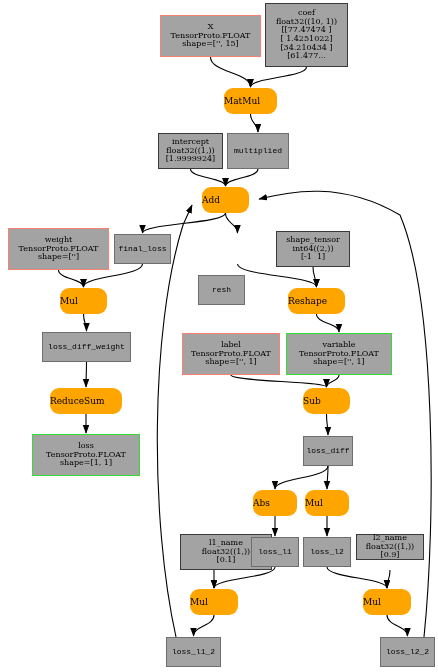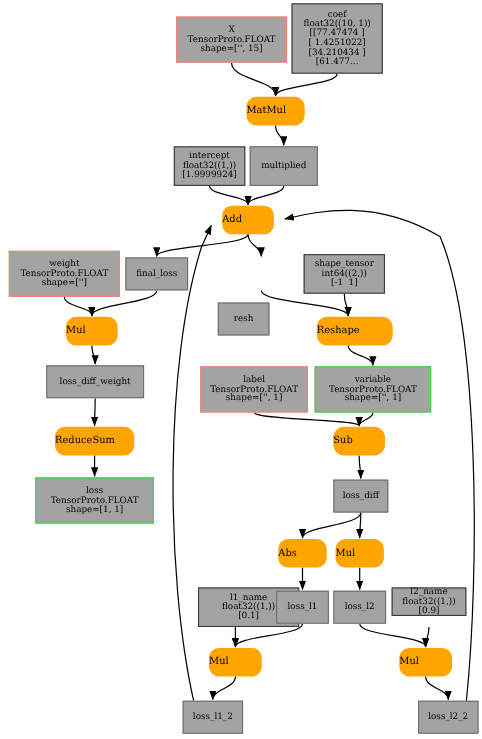--- a/index.html
+++ b/index.html
@@ -29,21 +29,21 @@
     flex-direction: column;
     align-items: center;
     justify-content: center;
     background: #a3a3a3;
     border: 1px solid #3a3a3a;
     text-align: center;
     line-height: 1.08;
     color: #000000;
     white-space: pre;
   }
-  .node-box.gray-border { border-color: #6e6e6e; }
+  .node-box.gray-border { border-color: #6e6e6e; font-family: Liberation Mono, monospace; }
   .node-box.red-border  { border-color: #fa8072; }
   .node-box.green-border{ border-color: #34dd34; }
   .node-op {
     position: absolute;
     box-sizing: border-box;
     display: flex;
     align-items: center;
     background: #ffa500;
     border-radius: 9px;
     color: #000000;
@@ -100,21 +100,21 @@
       <div class="node-box " style="left: 265px; top: 3px; width: 83px; height: 64px; font-size: 8px;"><span class="tline">coef</span><span class="tline">float32((10, 1))</span><span class="tline">[[77.47474 ]</span><span class="tline">[ 1.4251022]</span><span class="tline">[34.210434 ]</span><span class="tline">[61.477...</span></div>
       <div class="node-op" style="left: 224px; top: 88px; width: 53px; height: 26px; font-size: 9px;"><span class="tline">MatMul</span></div>
       <div class="node-box " style="left: 158px; top: 133px; width: 65px; height: 36px; font-size: 8px;"><span class="tline">intercept</span><span class="tline">float32((1,))</span><span class="tline">[1.9999924]</span></div>
       <div class="node-box gray-border" style="left: 227px; top: 133px; width: 62px; height: 36px; font-size: 8px;"><span class="tline">multiplied</span></div>
       <div class="node-op" style="left: 202px; top: 187px; width: 47px; height: 26px; font-size: 9px;"><span class="tline">Add</span></div>
       <div class="node-box red-border" style="left: 8px; top: 228px; width: 101px; height: 42px; font-size: 8px;"><span class="tline">weight</span><span class="tline">TensorProto.FLOAT</span><span class="tline">shape=['']</span></div>
       <div class="node-box gray-border" style="left: 114px; top: 234px; width: 57px; height: 30px; font-size: 8px;"><span class="tline">final_loss</span></div>
       <div class="node-box gray-border" style="left: 198px; top: 234px; width: 47px; height: 30px; font-size: 8px; margin-top: 41px;"><span class="tline">resh</span></div>
       <div class="node-box " style="left: 276px; top: 231px; width: 74px; height: 36px; font-size: 8px;"><span class="tline">shape_tensor</span><span class="tline">int64((2,))</span><span class="tline">[-1  1]</span></div>
       <div class="node-op" style="left: 60px; top: 288px; width: 47px; height: 26px; font-size: 9px;"><span class="tline">Mul</span></div>
-      <div class="node-op" style="left: 288px; top: 288px; width: 69px; height: 26px; font-size: 9px;"><span class="tline">Reshape</span></div>
+      <div class="node-op" style="left: 288px; top: 288px; width: 57px; height: 26px; font-size: 9px;"><span class="tline">Reshape</span></div>
       <div class="node-box gray-border" style="left: 42px; top: 332px; width: 89px; height: 30px; font-size: 8px;"><span class="tline">loss_diff_weight</span></div>
       <div class="node-box red-border" style="left: 182px; top: 333px; width: 98px; height: 42px; font-size: 8px;"><span class="tline">label</span><span class="tline">TensorProto.FLOAT</span><span class="tline">shape=['', 1]</span></div>
       <div class="node-box green-border" style="left: 286px; top: 333px; width: 106px; height: 42px; font-size: 8px;"><span class="tline">variable</span><span class="tline">TensorProto.FLOAT</span><span class="tline">shape=['', 1]</span></div>
       <div class="node-op" style="left: 50px; top: 388px; width: 72px; height: 26px; font-size: 9px;"><span class="tline">ReduceSum</span></div>
       <div class="node-op" style="left: 303px; top: 388px; width: 47px; height: 26px; font-size: 9px; border-radius: 10px;"><span class="tline">Sub</span></div>
       <div class="node-box green-border" style="left: 32px; top: 434px; width: 108px; height: 42px; font-size: 8px;"><span class="tline">loss</span><span class="tline">TensorProto.FLOAT</span><span class="tline">shape=[1, 1]</span></div>
       <div class="node-box gray-border" style="left: 303px; top: 436px; width: 50px; height: 30px; font-size: 8px;"><span class="tline">loss_diff</span></div>
       <div class="node-op" style="left: 253px; top: 490px; width: 44px; height: 26px; font-size: 9px;"><span class="tline">Abs</span></div>
       <div class="node-op" style="left: 305px; top: 490px; width: 44px; height: 26px; font-size: 9px;"><span class="tline">Mul</span></div>
       <div class="node-box " style="left: 180px; top: 534px; width: 92px; height: 36px; font-size: 8px;"><span class="tline">l1_name</span><span class="tline">float32((1,))</span><span class="tline">[0.1]</span></div>

